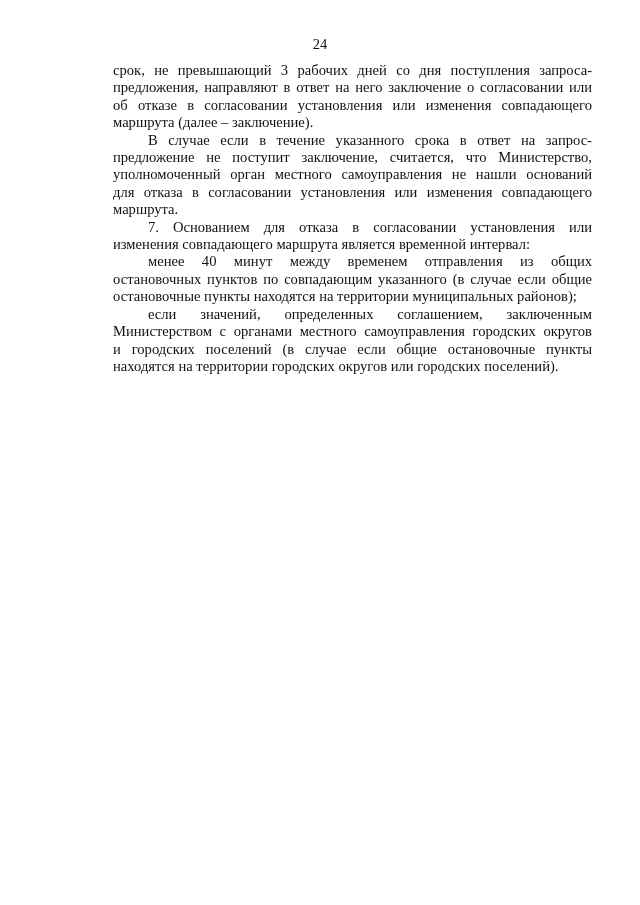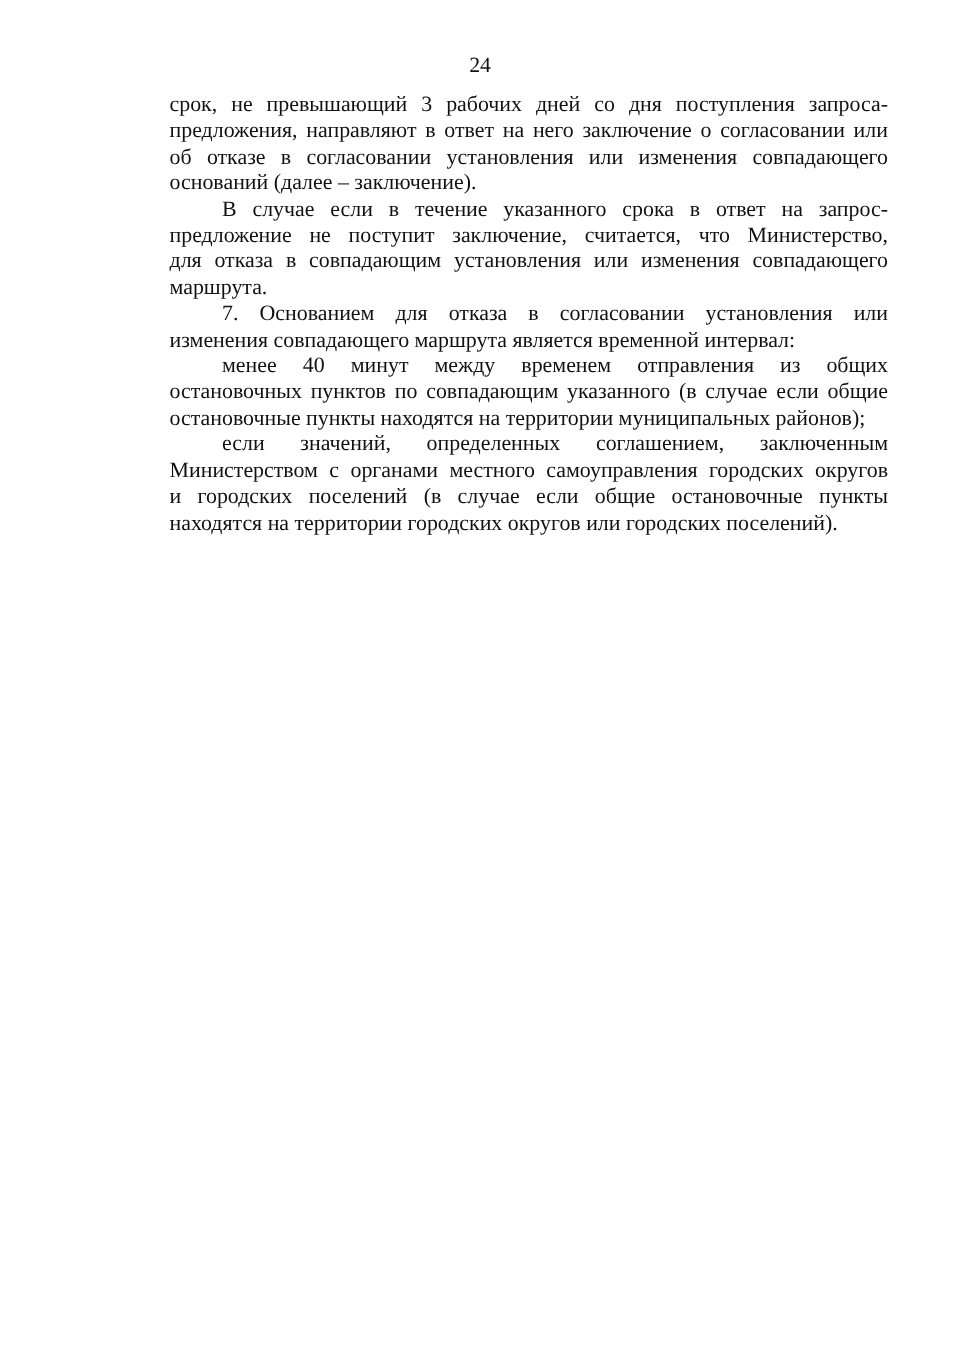--- a/index.html
+++ b/index.html
@@ -23,27 +23,28 @@
 
 <div class="page">
   <div class="page-number">24</div>
 
   <div class="body-text">
 
     <div class="para-block">
       <span class="line">срок, не превышающий 3 рабочих дней со дня поступления запроса-</span>
       <span class="line">предложения, направляют в ответ на него заключение о согласовании или</span>
       <span class="line">об отказе в согласовании установления или изменения совпадающего</span>
-      <span class="line last">оснований (далее – заключение).</span>
+      <span class="line last">маршрута (далее – заключение).</span>
     </div>
 
     <div class="para-block">
       <span class="line indent">В случае если в течение указанного срока в ответ на запрос-</span>
       <span class="line">предложение не поступит заключение, считается, что Министерство,</span>
-      <span class="line">для отказа в совпадающим установления или изменения совпадающего</span>
+      <span class="line">уполномоченный орган местного самоуправления не нашли оснований</span>
+      <span class="line">для отказа в согласовании установления или изменения совпадающего</span>
       <span class="line last">маршрута.</span>
     </div>
 
     <div class="para-block">
       <span class="line indent">7. Основанием для отказа в согласовании установления или</span>
       <span class="line last">изменения совпадающего маршрута является временной интервал:</span>
     </div>
 
     <div class="para-block">
       <span class="line indent">менее 40 минут между временем отправления из общих</span>

